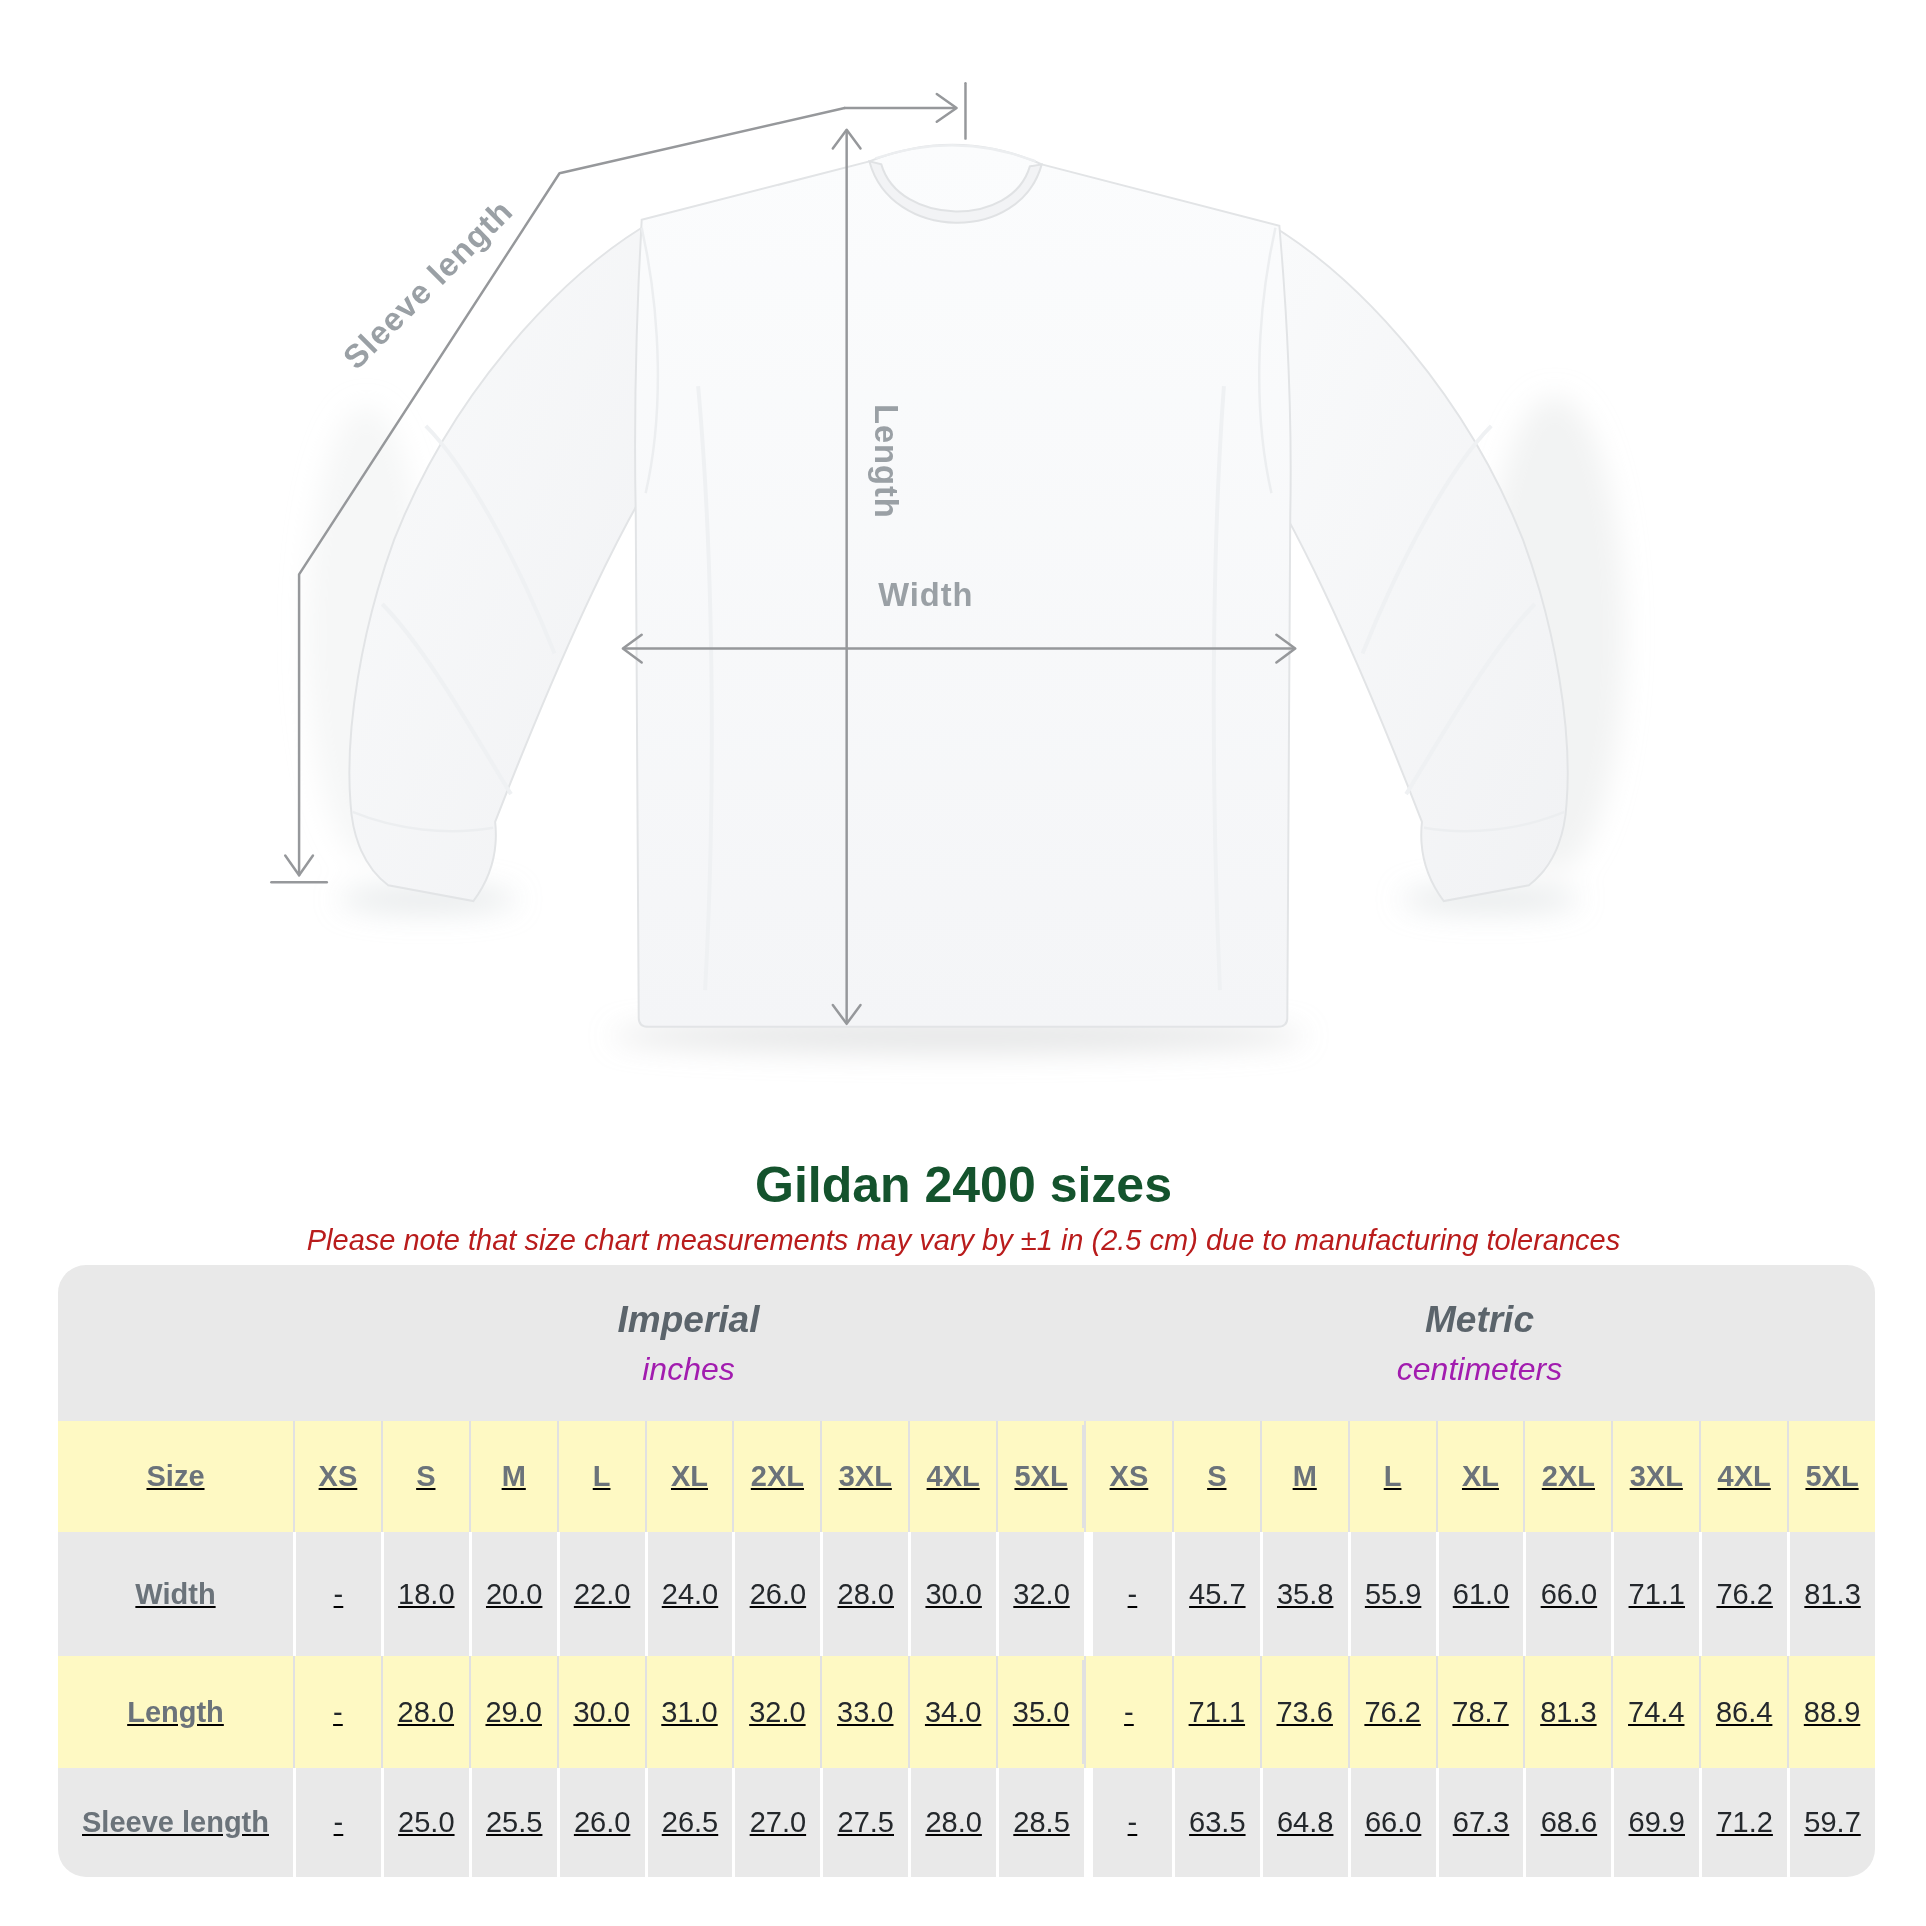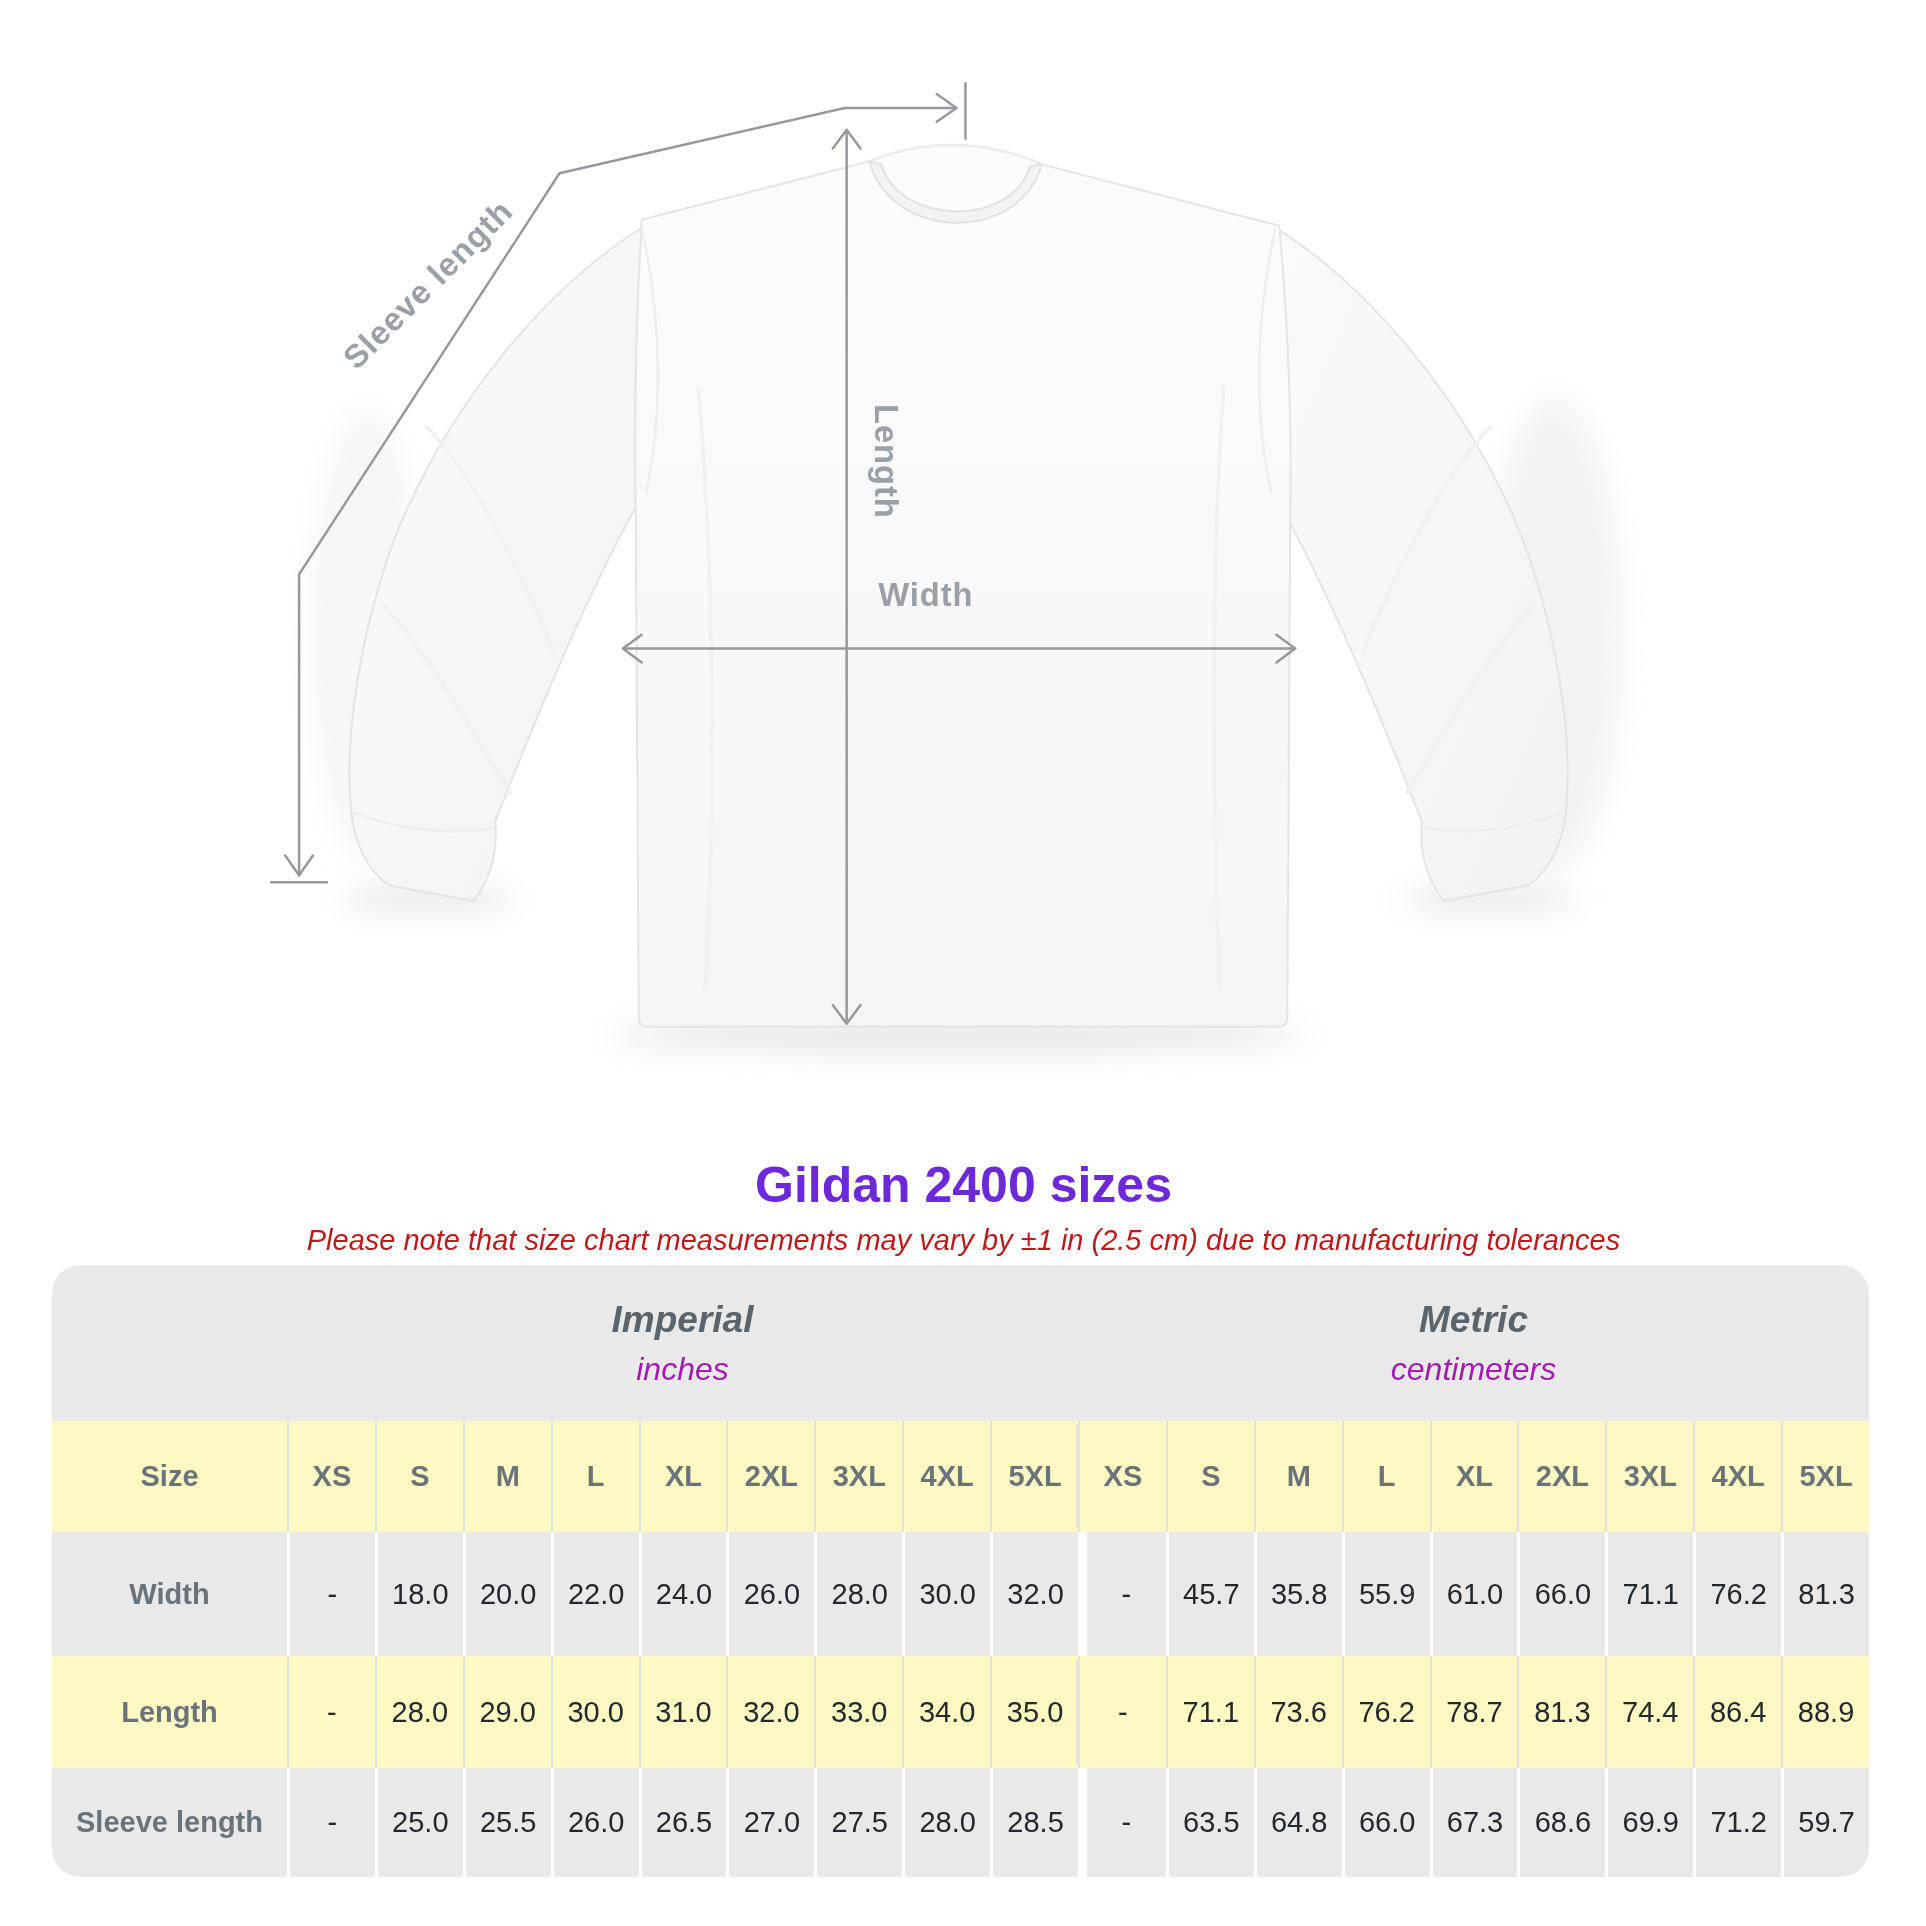--- a/index.html
+++ b/index.html
@@ -10,30 +10,30 @@
   
   #shirt-svg{position:absolute;left:0;top:0;}
   .m-line{stroke:#96989b;stroke-width:2.5;fill:none;stroke-linecap:round;stroke-linejoin:round;}
   .m-label{fill:#9aa0a5;font-weight:bold;font-size:33px;letter-spacing:1px;}
   .shirt-outline{stroke:#e2e4e6;stroke-width:2;}
   .seam{stroke:#eceef0;stroke-width:2.5;fill:none;}
   .fold{stroke:#eff1f3;stroke-width:4;fill:none;}
   
   .page-title{
     position:absolute;left:0;top:1156px;width:100%;text-align:center;
-    font-size:50px;font-weight:bold;color:#6d28d9;
+    font-size:50px;font-weight:bold;color:#14532d;
   }
   .page-subtitle{
     position:absolute;left:0;top:1224px;width:100%;text-align:center;
     font-size:29px;font-style:italic;color:#b91c1c;
   }
   
   .size-table{
-    position:absolute;left:52px;top:1265px;width:1817px;height:612px;
-    border-radius:28px;overflow:hidden;
+    position:absolute;left:58px;top:1265px;width:1817px;height:612px;
+    border-radius:28px;overflow:hidden;text-decoration:underline;
   }
   .band{position:relative;height:156px;background:#e9e9e9;}
   .band .group{
     position:absolute;top:0;height:100%;display:flex;flex-direction:column;
     align-items:center;justify-content:center;row-gap:10px;
   }
   .group-imperial{left:235px;width:791px;}
   .group-metric{left:1026px;width:791px;}
   .g-title{font-size:37px;font-weight:bold;font-style:italic;color:#5b646b;}
   .g-sub{font-size:32px;font-style:italic;color:#a21caf;}

